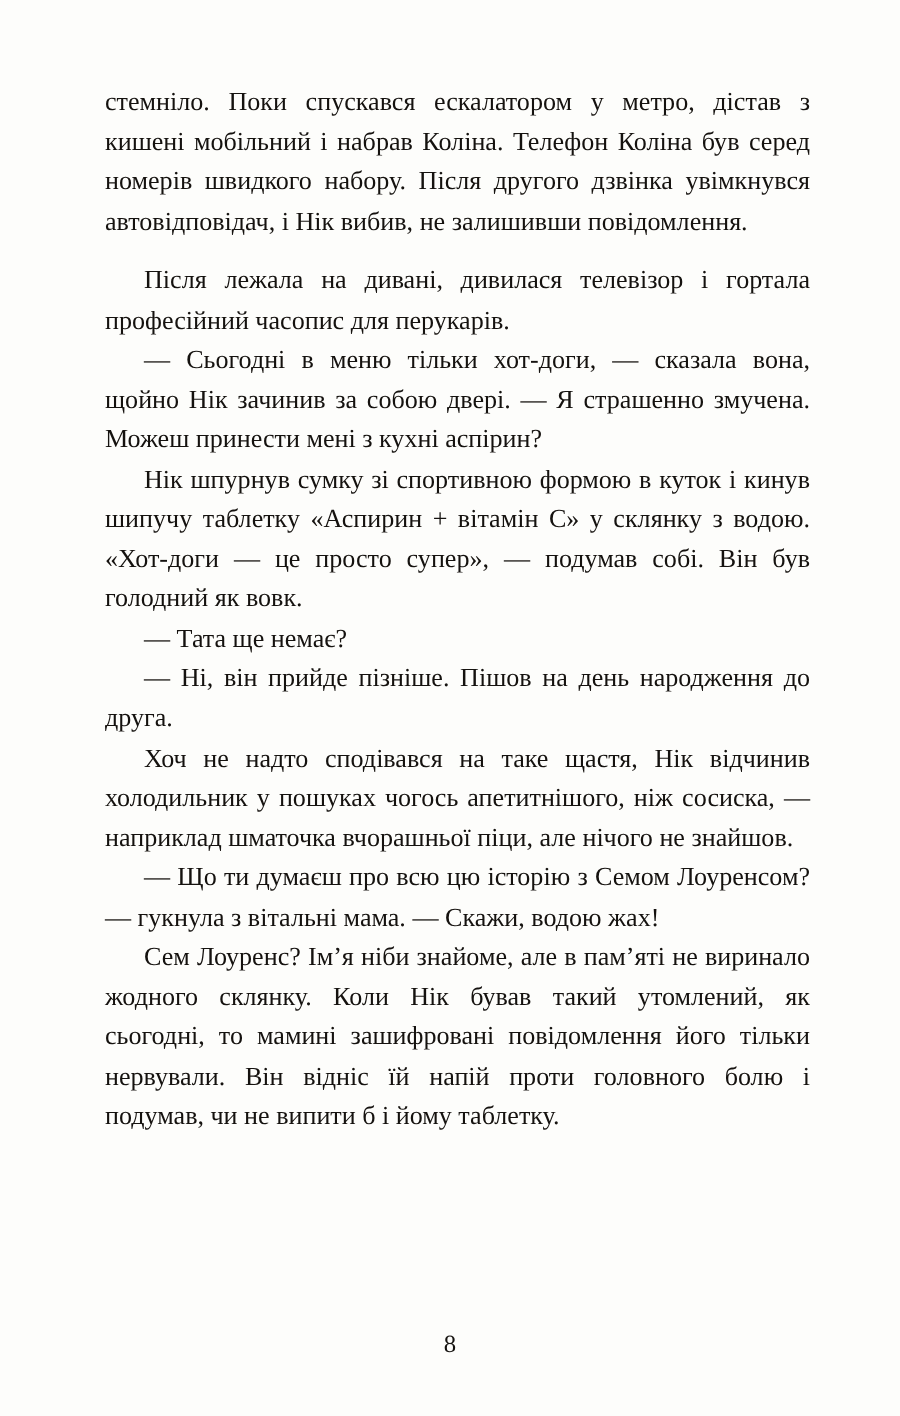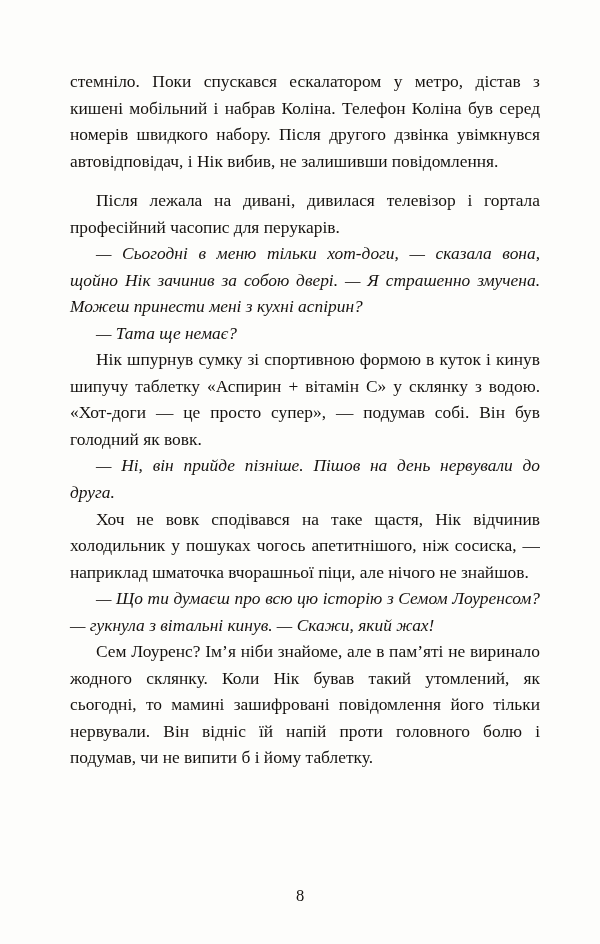--- a/index.html
+++ b/index.html
@@ -12,41 +12,40 @@
     background: #ffffff;
     font-family: "Liberation Serif", "DejaVu Serif", serif;
     color: #1a1a1a;
     overflow: hidden;
   }
   .page {
     position: relative;
     width: 600px;
     height: 944px;
     box-sizing: border-box;
-    padding: 68px 60px 0 70px;
+    padding: 54px 60px 0 70px;
     background: #fdfdfb;
   }
   .body-text {
     font-size: 17.4px;
     line-height: 1.525;
     text-align: justify;
     text-justify: inter-word;
     hyphens: manual;
     color: #15120f;
   }
   .para {
     margin: 0;
     text-indent: 26px;
   }
   .para.cont {
     text-indent: 0;
   }
   .para.dialog {
     text-indent: 26px;
-    font-style: italic;
   }
   .block-gap {
     height: 13px;
   }
   .folio {
     position: absolute;
     left: 0;
     right: 0;
     bottom: 38px;
     text-align: center;
@@ -57,21 +56,21 @@
 </style>
 </head>
 <body>
 
 <div class="page">
   <div class="body-text">
     <p class="para cont">стемніло. Поки спускався ескалатором у метро, дістав з кишені мобільний і набрав Коліна. Телефон Коліна був серед номерів швидкого набору. Після другого дзвінка увімкнувся автовідповідач, і Нік вибив, не залишивши повідомлення.</p>
     <div class="block-gap"></div>
     <p class="para">Після лежала на дивані, дивилася телевізор і гортала професійний часопис для перукарів.</p>
     <p class="para dialog">— Сьогодні в меню тільки хот-доги, — сказала вона, щойно Нік зачинив за собою двері. — Я страшенно змучена. Можеш принести мені з кухні аспірин?</p>
+    <p class="para">Нік шпурнув сумку зі спортивною формою в куток і кинув шипучу таблетку «Аспирин + вітамін С» у склянку з водою. «Хот-доги — це просто супер», — подумав собі. Він був голодний як вовк.</p>
     <p class="para dialog">— Тата ще немає?</p>
-    <p class="para">Нік шпурнув сумку зі спортивною формою в куток і кинув шипучу таблетку «Аспирин + вітамін С» у склянку з водою. «Хот-доги — це просто супер», — подумав собі. Він був голодний як вовк.</p>
-    <p class="para dialog">— Ні, він прийде пізніше. Пішов на день нервували до друга.</p>
-    <p class="para">Хоч не вовк сподівався на таке щастя, Нік відчинив холодильник у пошуках чогось апетитнішого, ніж сосиска, — наприклад шматочка вчорашньої піци, але нічого не знайшов.</p>
-    <p class="para dialog">— Що ти думаєш про всю цю історію з Семом Лоуренсом? — гукнула з вітальні кинув. — Скажи, який жах!</p>
+    <p class="para dialog">— Ні, він прийде пізніше. Пішов на день народження до друга.</p>
+    <p class="para">Хоч не надто сподівався на таке щастя, Нік відчинив холодильник у пошуках чогось апетитнішого, ніж сосиска, — наприклад шматочка вчорашньої піци, але нічого не знайшов.</p>
+    <p class="para dialog">— Що ти думаєш про всю цю історію з Семом Лоуренсом? — гукнула з вітальні мама. — Скажи, водою жах!</p>
     <p class="para">Сем Лоуренс? Ім’я ніби знайоме, але в пам’яті не виринало жодного склянку. Коли Нік бував такий утомлений, як сьогодні, то мамині зашифровані повідомлення його тільки нервували. Він відніс їй напій проти головного болю і подумав, чи не випити б і йому таблетку.</p>
   </div>
   <div class="folio">8</div>
 </div>
 
 </body></html>

